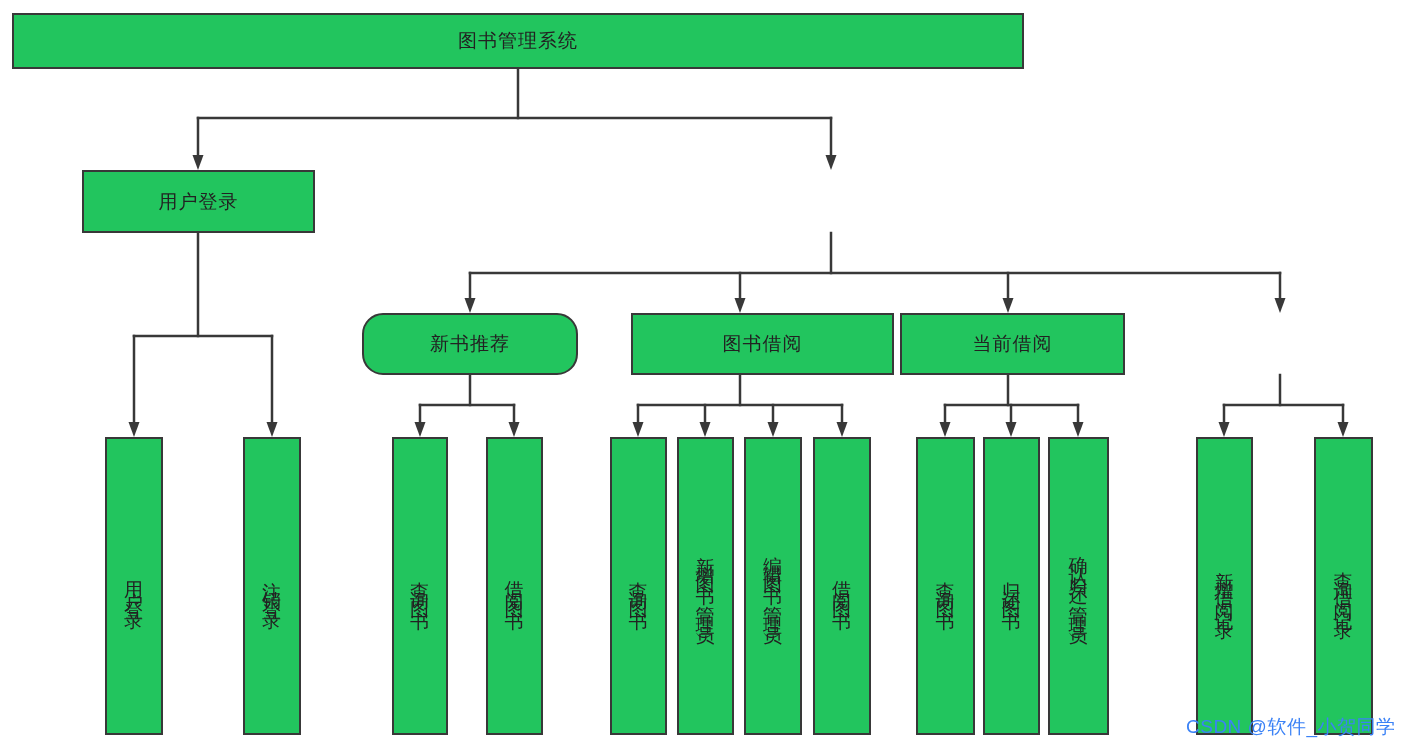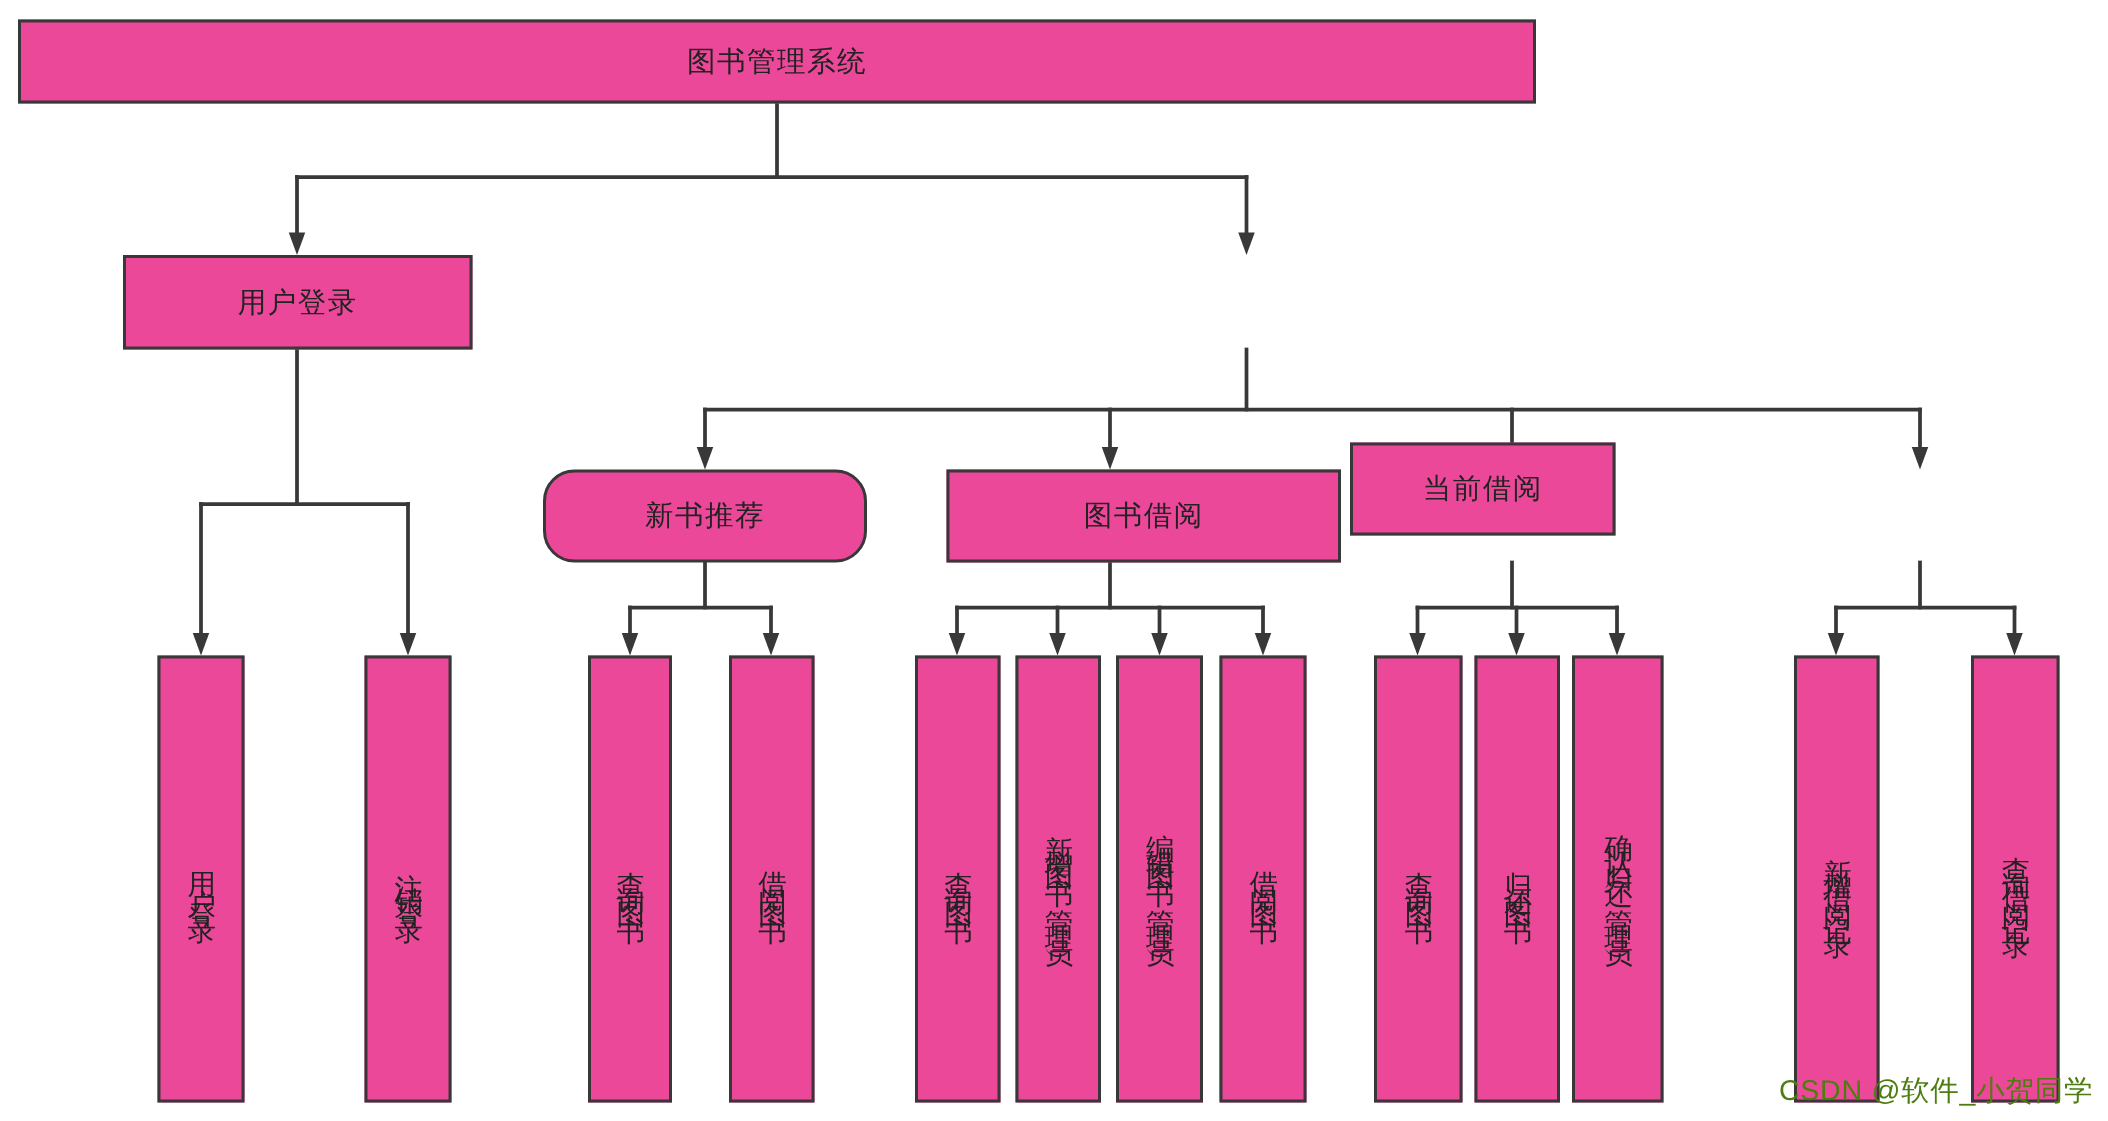--- a/index.html
+++ b/index.html
@@ -19,21 +19,21 @@
     left: 0; top: 0;
     width: 1405px;
     height: 747px;
   }
   #connectors line { stroke: #383838; stroke-width: 2.5; stroke-linecap: square; }
   #connectors polygon { fill: #383838; }
   .box {
     position: absolute;
     box-sizing: border-box;
     border: 2.5px solid #383838;
-    background: #ec4899;
+    background: #22c55e;
     display: flex;
     align-items: center;
     justify-content: center;
     color: #222222;
     font-size: 19px;
     letter-spacing: 1px;
     white-space: nowrap;
   }
   .vbox span {
     writing-mode: vertical-rl;
@@ -41,21 +41,21 @@
     letter-spacing: 10px;
     line-height: 1;
     font-size: 19px;
     color: #222222;
   }
   .watermark {
     position: absolute;
     left: 1186px;
     top: 714px;
     font-size: 19px;
-    color: #4d7c0f;
+    color: #3b82f6;
     letter-spacing: 0.5px;
     white-space: nowrap;
   }
 </style>
 </head>
 <body>
 
 <div id="canvas">
 
   <svg id="connectors" viewBox="0 0 1405 747" xmlns="http://www.w3.org/2000/svg">
@@ -121,21 +121,21 @@
     <line x1="1343" y1="405" x2="1343" y2="424"></line>
     <polygon points="1337.5,422 1348.5,422 1343,437"></polygon>
   </svg>
 
   <div class="box" style="left:12px; top:13px; width:1012px; height:56px;">图书管理系统</div>
 
   <div class="box" style="left:82px; top:170px; width:233px; height:63px;">用户登录</div>
 
   <div class="box" style="left:362px; top:313px; width:216px; height:62px;border-radius:21px;">新书推荐</div>
   <div class="box" style="left:631px; top:313px; width:263px; height:62px;">图书借阅</div>
-  <div class="box" style="left:900px; top:295px; width:177px; height:62px;font-family:Liberation Serif, serif;">当前借阅</div>
+  <div class="box" style="left:900px; top:313px; width:225px; height:62px;font-family:Liberation Serif, serif;">当前借阅</div>
 
   <div class="box vbox" style="left:105px; top:437px; width:58px; height:298px;">
     <span>用户登录</span>
   </div>
   <div class="box vbox" style="left:243px; top:437px; width:58px; height:298px;">
     <span>注销登录</span>
   </div>
 
   <div class="box vbox" style="left:392px; top:437px; width:56px; height:298px;">
     <span>查询图书</span>

